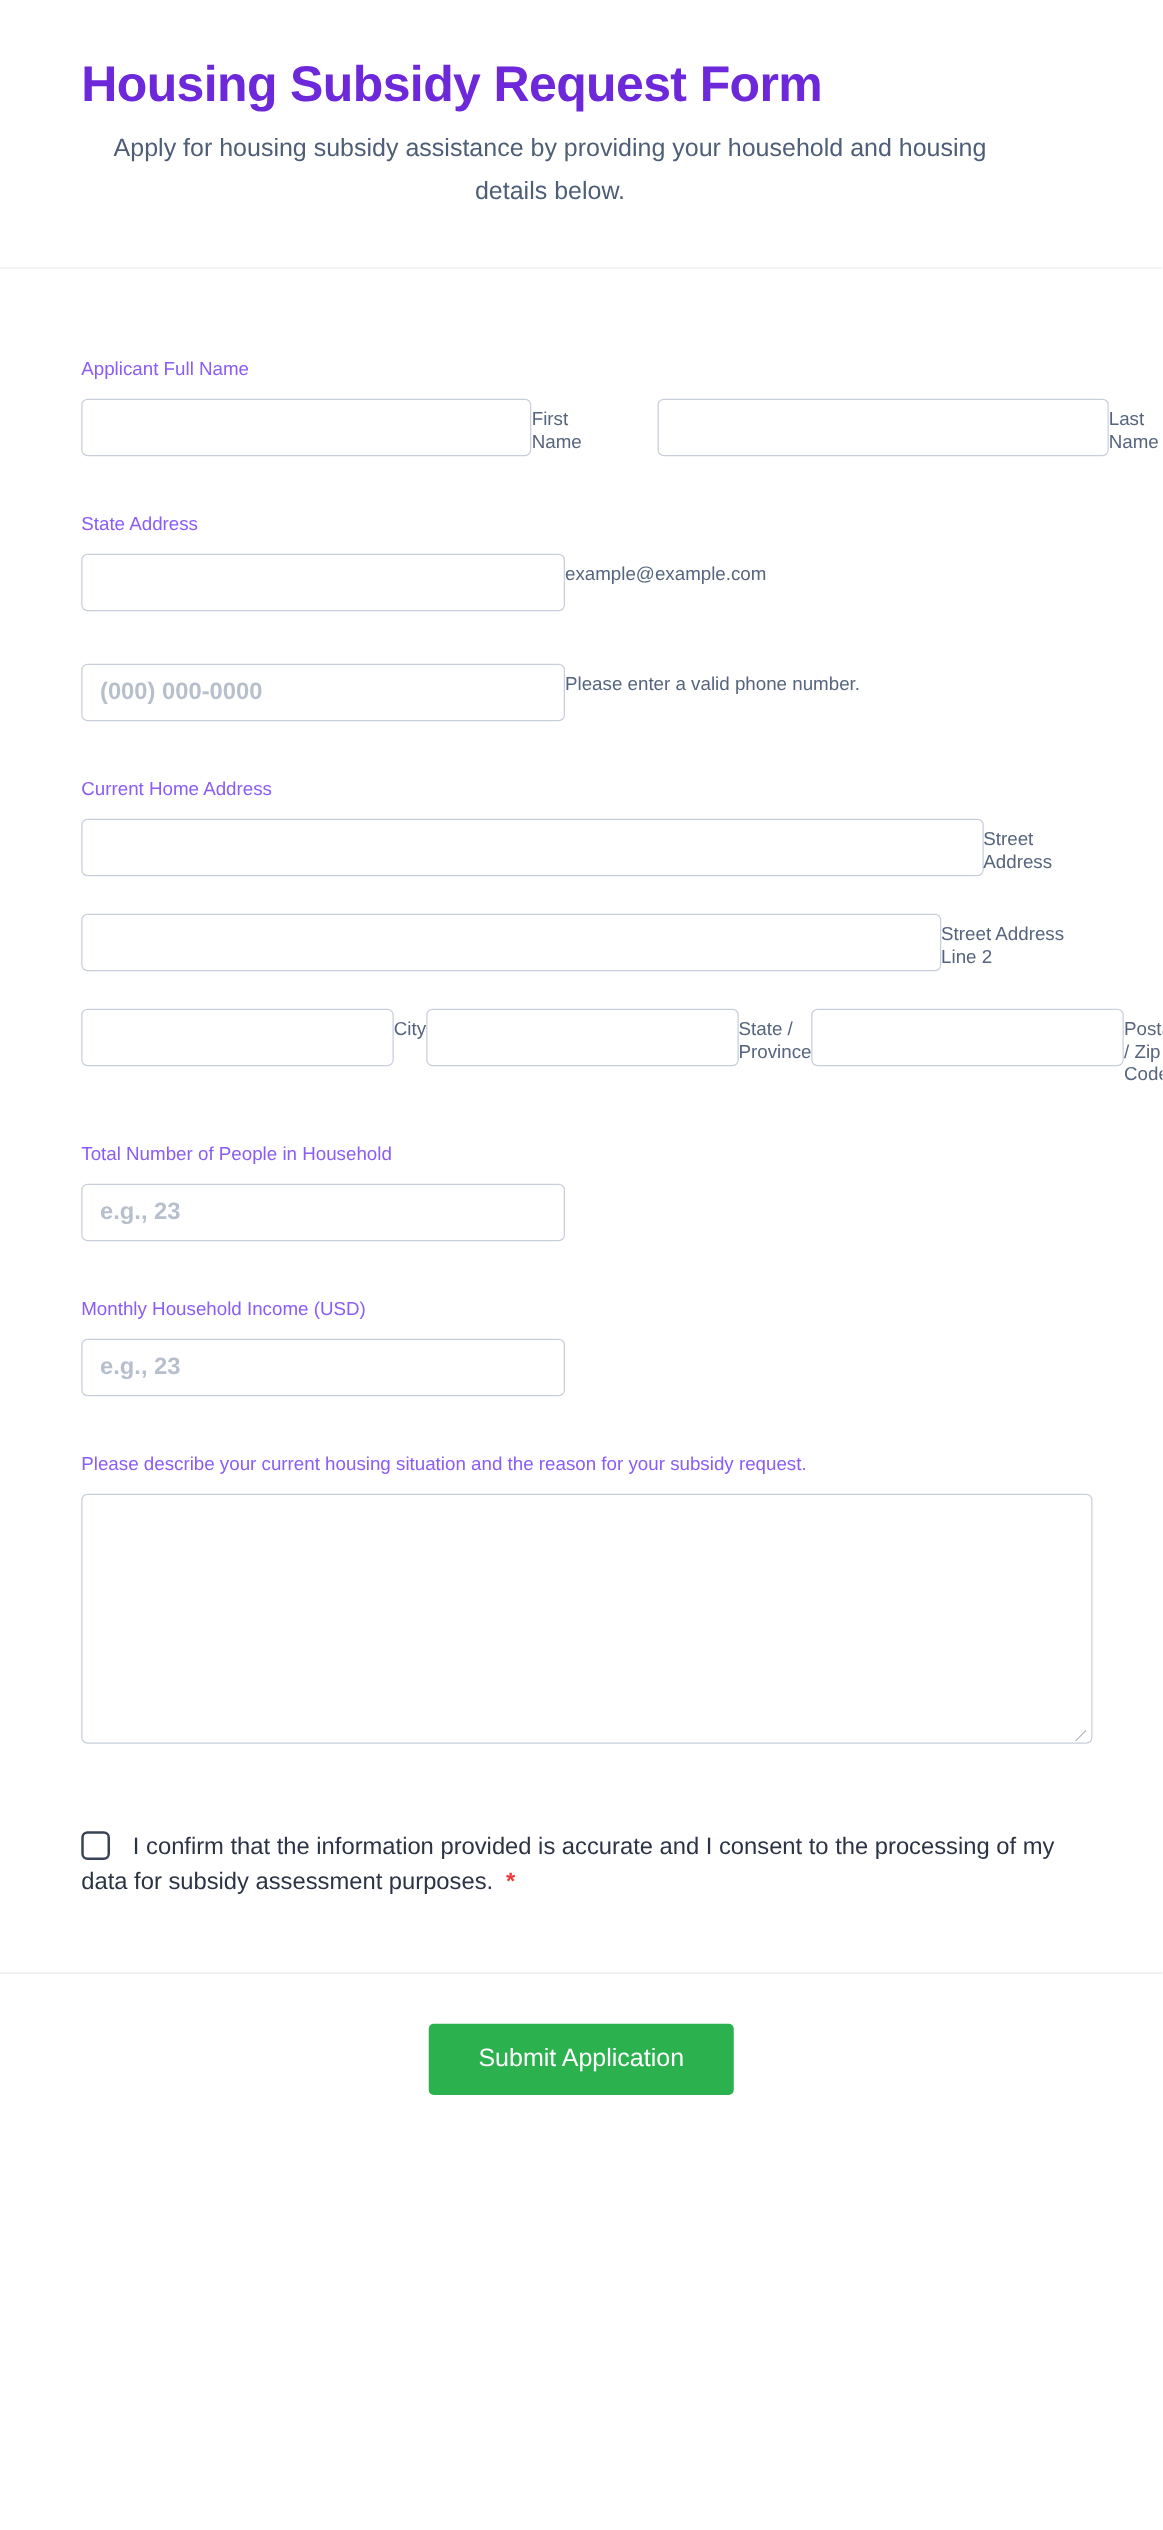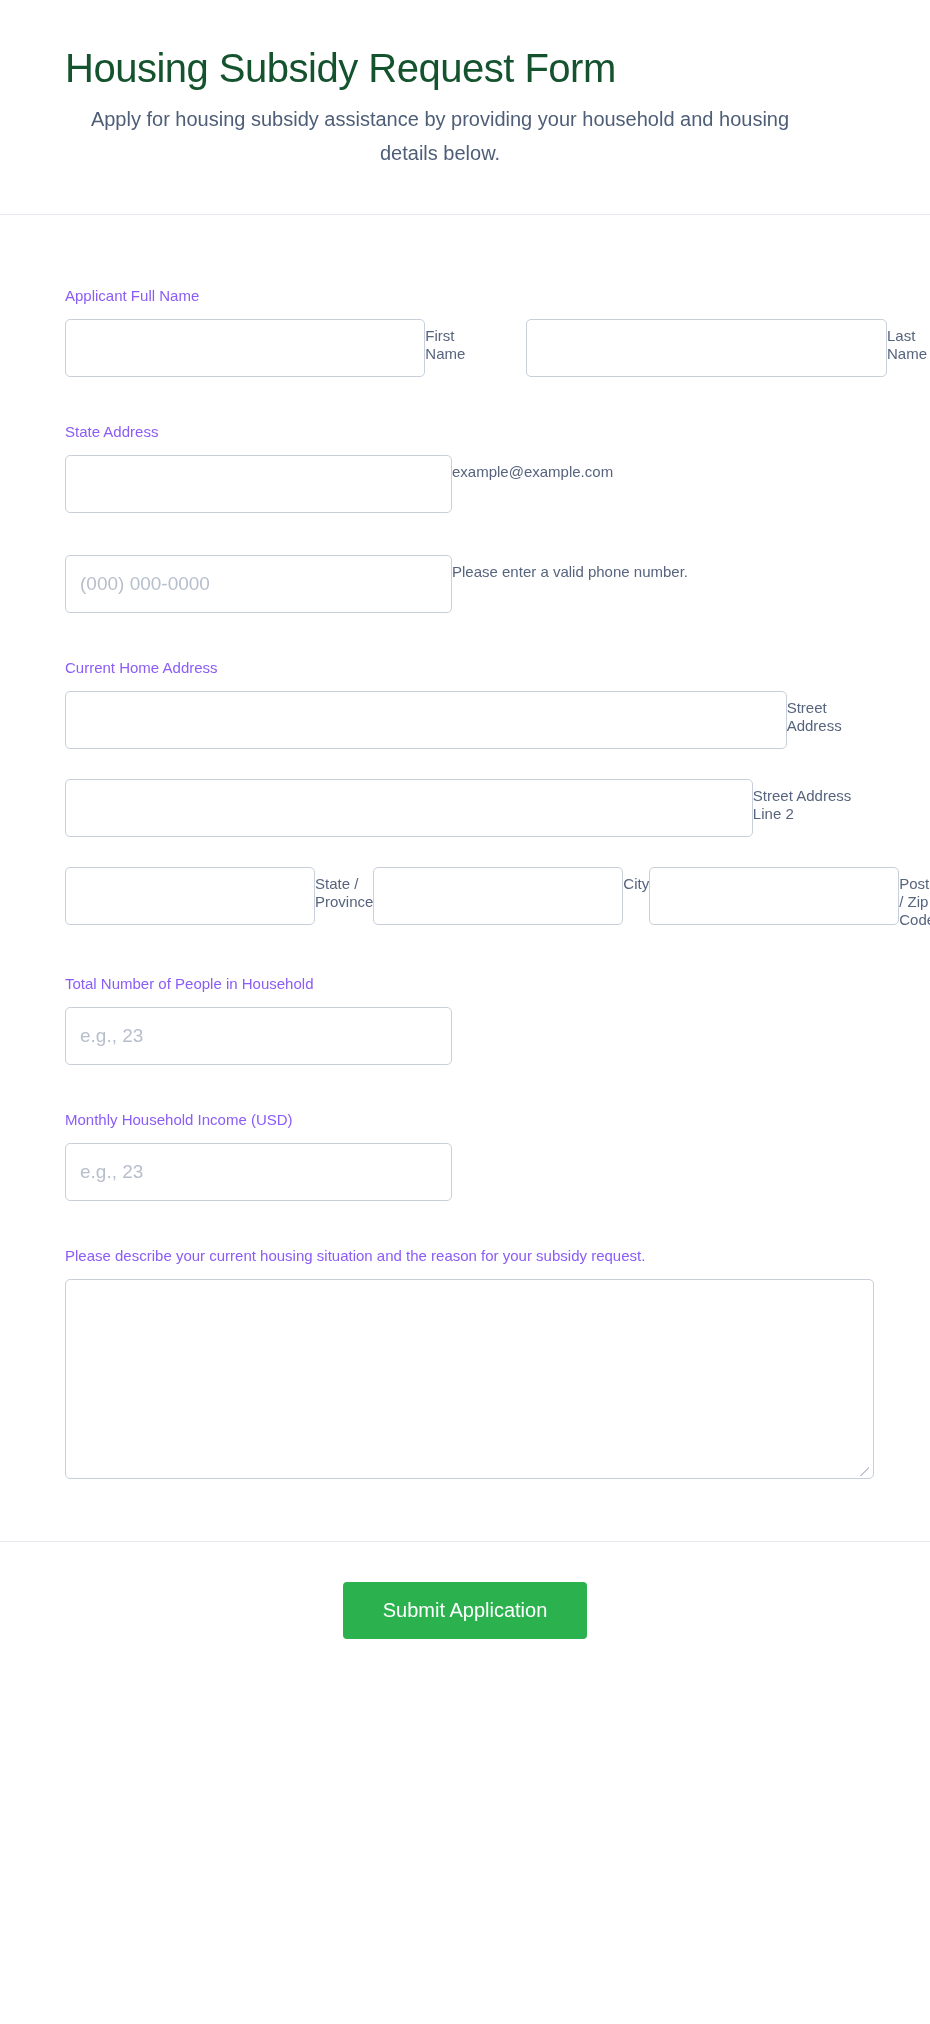--- a/index.html
+++ b/index.html
@@ -11,22 +11,22 @@
   body { width: 930px; min-height: 2024px; margin: 0 auto; }
 
   
   .form-header {
     padding: 44px 56px 44px 65px;
     border-bottom: 1px solid #e7e9ee;
     background: #ffffff;
   }
   .form-title {
     font-size: 40px;
-    font-weight: 400;
-    color: #14532d;
+    font-weight: 700;
+    color: #6d28d9;
     line-height: 1.2;
     letter-spacing: -0.5px;
   }
   .form-subtitle {
     margin-top: 10px;
     font-size: 20px;
     line-height: 34px;
     color: #4e5e77;
     max-width: 750px;
     text-align: center;
@@ -56,21 +56,21 @@
   input[type="text"], textarea {
     font-family: "Liberation Sans", sans-serif;
     font-size: 19px;
     color: #2c3345;
     background: #ffffff;
     border: 1px solid #c8cfdb;
     border-radius: 5px;
     outline: none;
     padding: 0 14px;
   }
-  input[type="text"] { height: 58px; }
+  input[type="text"] { height: 46px; font-weight: bold; }
   input::placeholder, textarea::placeholder { color: #b7bfcc; opacity: 1; }
 
   .w-full  { width: 809px; }
   .w-half  { width: 388px; }
   .w-short { width: 387px; }
   .w-third { width: 250px; }
 
   .row { display: flex; }
   .row.name-row { gap: 33px; }
   .row.city-row { width: 809px; justify-content: space-between; }
@@ -202,25 +202,25 @@
       </div>
 
       <div class="col addr-line">
         <input type="text" class="w-full" value="" style="">
         <span class="sub-label">Street Address Line 2</span>
       </div>
 
       <div class="row city-row">
         <div class="col">
           <input type="text" class="w-third" value="" style="">
+          <span class="sub-label">City</span>
+        </div>
+        <div class="col">
+          <input type="text" class="w-third" value="" style="">
           <span class="sub-label">State / Province</span>
-        </div>
-        <div class="col">
-          <input type="text" class="w-third" value="" style="">
-          <span class="sub-label">City</span>
         </div>
         <div class="col">
           <input type="text" class="w-third" value="" style="">
           <span class="sub-label">Postal / Zip Code</span>
         </div>
       </div>
     </section>
 
     <section class="question">
       <span class="q-label">Total Number of People in Household</span>
@@ -233,20 +233,27 @@
     </section>
 
     <section class="question">
       <span class="q-label">Please describe your current housing situation and the reason for your subsidy request.</span>
       <div class="textarea-wrap">
         <textarea style=""></textarea>
         <span class="resize-handle"></span>
       </div>
     </section>
 
+    <section class="consent">
+      <label class="consent-label">
+        <input type="checkbox" class="consent-checkbox" style="">
+        <span>I confirm that the information provided is accurate and I consent to the processing of my data for subsidy assessment purposes.</span>
+        <span class="required-star">*</span>
+      </label>
+    </section>
 
   </main>
 
   <footer class="form-footer">
     <button class="submit-button">Submit Application</button>
   </footer>
 
 </div>
 
 </body></html>

